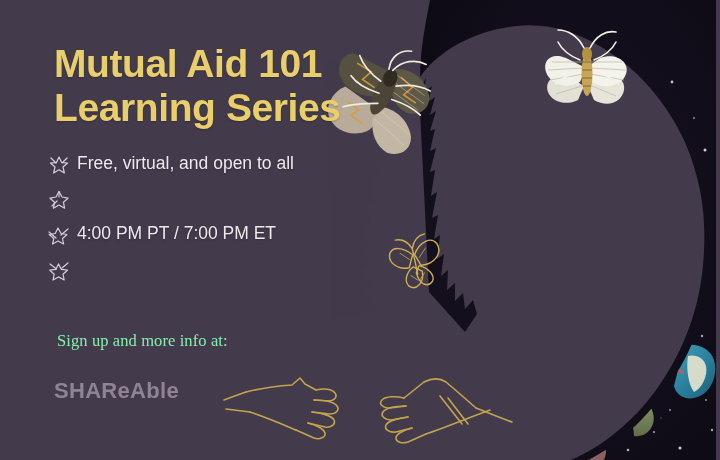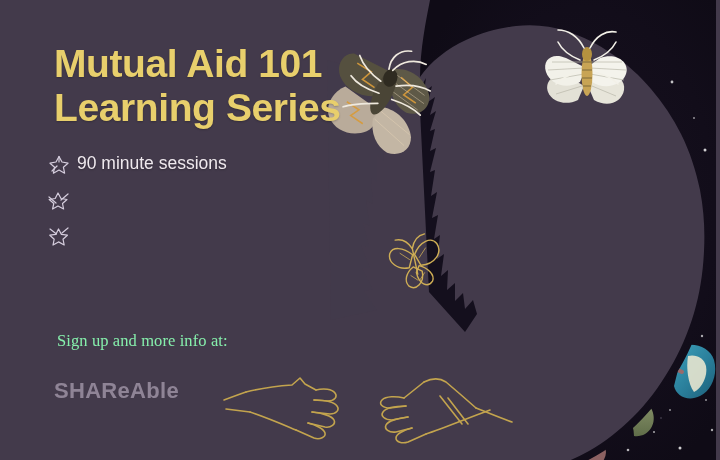--- a/index.html
+++ b/index.html
@@ -541,44 +541,56 @@
     </svg>
   </div>
 
   <div id="content">
 
     <div class="title">Mutual Aid 101
 Learning Series</div>
 
     <div class="bullets">
 
+      <div class="bullet-row">
+        <span class="bullet-icon">
+          <svg viewBox="0 0 22 22">
+              <g fill="none" stroke="#d6cede" stroke-width="1.2" stroke-linejoin="round" stroke-linecap="round">
+            <path d="M11 3 L13.6 8.6 L19.6 9 L15 13 L16.4 19 L11 15.8 L5.6 19 L7 13 L2.4 9 L8.4 8.6 Z"></path>
+            <path d="M3 4 L8 9"></path>
+                <path d="M19 4 L14.5 8.5"></path>
+          </g>
+            </svg>
+        </span>
+        <span class="bullet-text">Free, virtual, and open to all</span>
+      </div>
 
       <div class="bullet-row">
         <span class="bullet-icon">
           <svg viewBox="0 0 22 22">
               <g fill="none" stroke="#d6cede" stroke-width="1.2" stroke-linejoin="round" stroke-linecap="round">
             <path d="M11 2.5 L14 8 L20 9.2 L15.4 13.2 L16.6 19.2 L11 16 L5.4 19.2 L6.6 13.2 L2 9.2 L8 8 Z"></path>
             <path d="M4 17 L9 12"></path>
                 <path d="M11 2.5 L11 8"></path>
           </g>
             </svg>
         </span>
-        <span class="bullet-text">90 minute sessions</span>
       </div>
 
       <div class="bullet-row">
         <span class="bullet-icon">
           <svg viewBox="0 0 22 22">
               <g fill="none" stroke="#d6cede" stroke-width="1.2" stroke-linejoin="round" stroke-linecap="round">
             <path d="M10 4 L13 9.5 L19 10.5 L14.5 14.5 L15.6 20 L10 17 L4.6 20 L5.8 14.5 L1.2 10.5 L7.2 9.5 Z"></path>
             <path d="M1 8 L8 14"></path>
                 <path d="M20 5 L13 11"></path>
           </g>
             </svg>
         </span>
+        <span class="bullet-text">4:00 PM PT / 7:00 PM ET</span>
       </div>
 
       <div class="bullet-row">
         <span class="bullet-icon">
           <svg viewBox="0 0 22 22">
               <g fill="none" stroke="#d6cede" stroke-width="1.2" stroke-linejoin="round" stroke-linecap="round">
             <path d="M10.5 5 L13.4 10.4 L19.4 11.2 L15 15.2 L16.2 21 L10.5 17.9 L5 21 L6.2 15.2 L1.8 11.2 L7.8 10.4 Z"></path>
             <path d="M2 5 L8.5 10"></path>
                 <path d="M20 4 L14 9"></path>
           </g>

